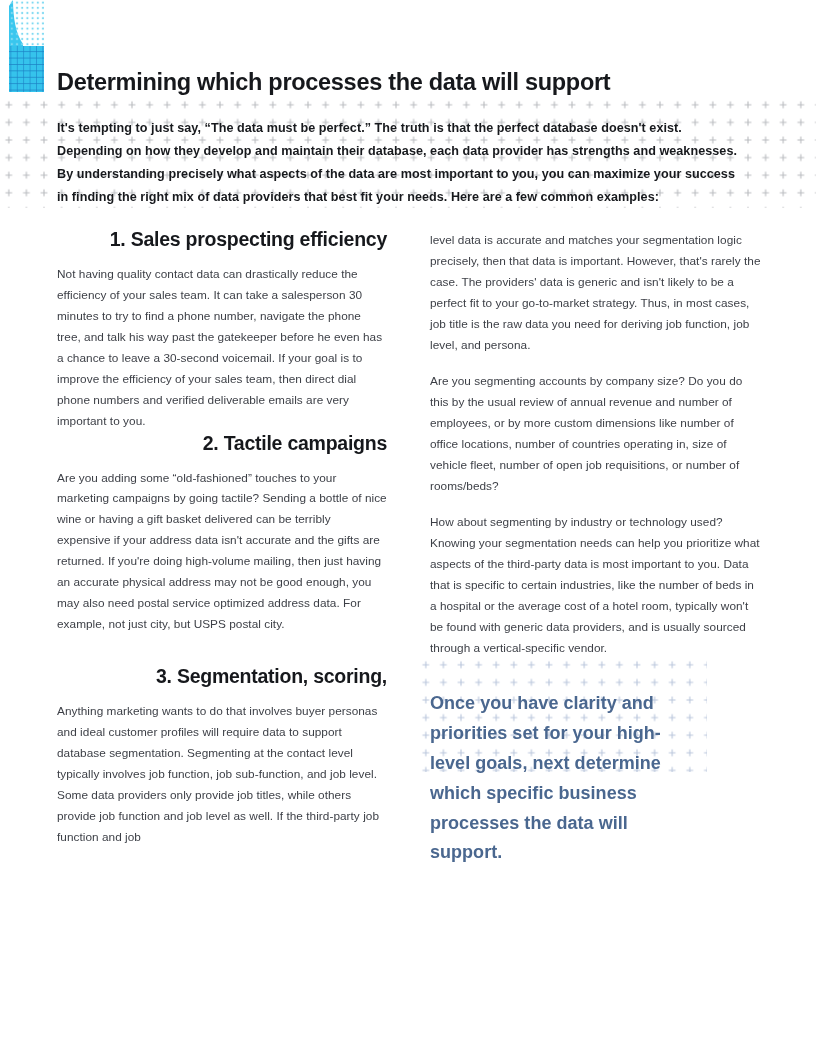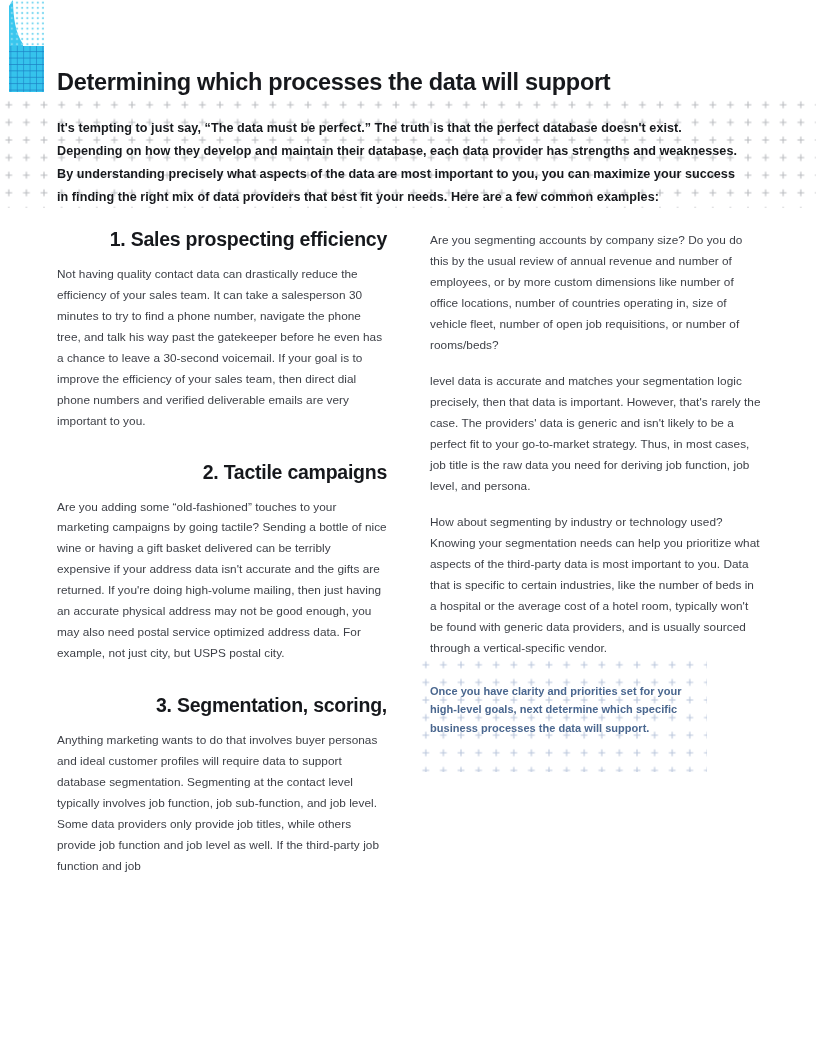--- a/index.html
+++ b/index.html
@@ -91,40 +91,40 @@
     padding-left: 20px;
   }
   .body-p {
     font-size: 11.8px;
     line-height: 1.78;
     color: #3c3f46;
     margin: 0 0 0 0;
     letter-spacing: 0.04px;
   }
   .body-p + .body-p { margin-top: 15px; }
-  .sec-block + .sec-block { margin-top: 29px; }
+  .sec-block + .sec-block { }
   .sec-block.b3 { margin-top: 30px; }
 
   
   .callout {
     position: absolute;
     left: 417px;
     top: 656px;
     width: 290px;
     height: 116px;
   }
   .callout-pattern {
     position: absolute;
     inset: 0;
     pointer-events: none;
   }
   .callout-text {
     position: relative;
     padding: 15px 0 0 13px;
-    font-size: 11px;
+    font-size: 18px;
     font-weight: 700;
     line-height: 1.66;
     color: #4a678f;
     letter-spacing: 0.03px;
     width: 255px;
   }
 
   
   .footer-rule {
     position: absolute;
@@ -223,22 +223,22 @@
     <div class="sec-block b3">
       <h2 class="sec-head">
         <span>3. Segmentation, scoring,</span>
       </h2>
       <p class="body-p">Anything marketing wants to do that involves buyer personas and ideal customer profiles will require data to support database segmentation. Segmenting at the contact level typically involves job function, job sub-function, and job level. Some data providers only provide job titles, while others provide job function and job level as well. If the third-party job function and job</p>
     </div>
 
   </div>
 
   <div class="col-right">
+    <p class="body-p">level data is accurate and matches your segmentation logic precisely, then that data is important. However, that's rarely the case. The providers' data is generic and isn't likely to be a perfect fit to your go-to-market strategy. Thus, in most cases, job title is the raw data you need for deriving job function, job level, and persona.</p>
     <p class="body-p">Are you segmenting accounts by company size? Do you do this by the usual review of annual revenue and number of employees, or by more custom dimensions like number of office locations, number of countries operating in, size of vehicle fleet, number of open job requisitions, or number of rooms/beds?</p>
-    <p class="body-p">level data is accurate and matches your segmentation logic precisely, then that data is important. However, that's rarely the case. The providers' data is generic and isn't likely to be a perfect fit to your go-to-market strategy. Thus, in most cases, job title is the raw data you need for deriving job function, job level, and persona.</p>
     <p class="body-p">How about segmenting by industry or technology used? Knowing your segmentation needs can help you prioritize what aspects of the third-party data is most important to you. Data that is specific to certain industries, like the number of beds in a hospital or the average cost of a hotel room, typically won't be found with generic data providers, and is usually sourced through a vertical-specific vendor.</p>
   </div>
 
   <div class="callout">
     <svg class="callout-pattern" viewBox="0 0 290 116" xmlns="http://www.w3.org/2000/svg" aria-hidden="true">
       <defs>
         <pattern id="plusBlue" width="17.6" height="17.6" patternUnits="userSpaceOnUse">
           <path d="M8.8 5.4 V12.2 M5.4 8.8 H12.2" stroke="#b9c6dc" stroke-width="1.1" fill="none"></path>
         </pattern>
       </defs>

